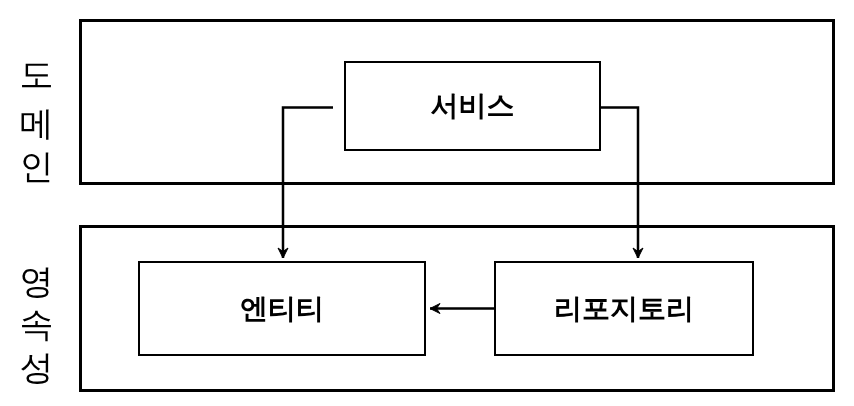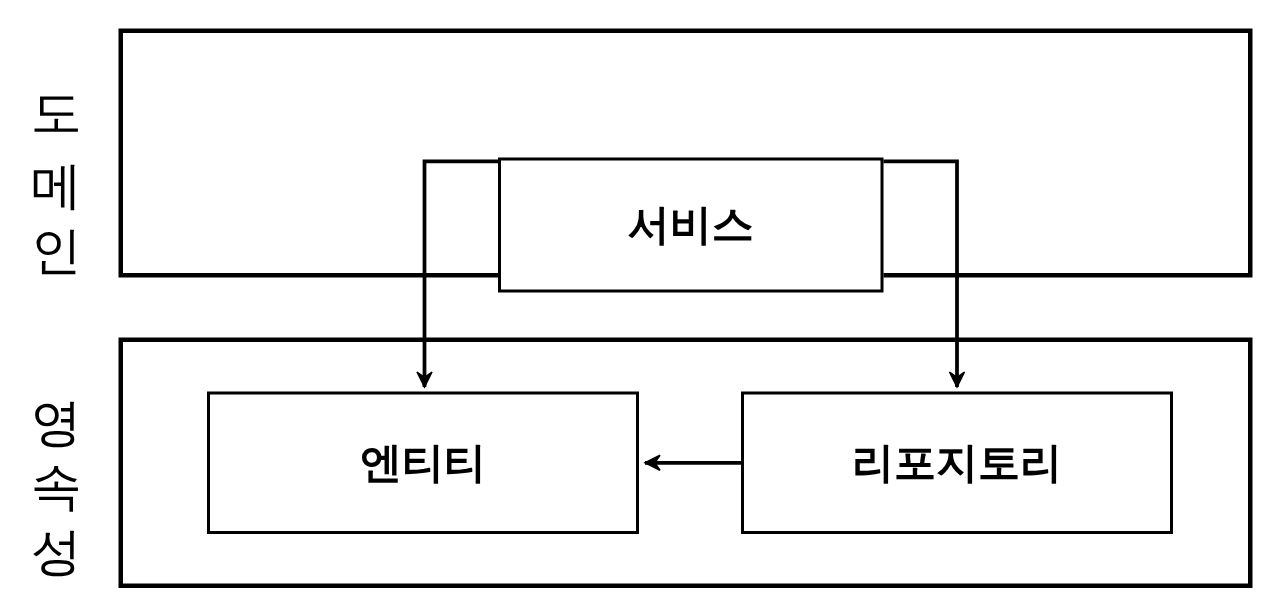--- a/index.html
+++ b/index.html
@@ -53,30 +53,30 @@
     box-sizing: border-box;
     display: flex;
     align-items: center;
     justify-content: center;
     font-size: 28px;
     font-weight: bold;
     color: #000000;
     z-index: 2;
   }
   .node-service {
-    left: 332px; top: 61px;
-    width: 257px; height: 90px; margin-top: 44px;
+    left: 344px; top: 61px;
+    width: 257px; height: 90px;
   }
   .node-entity {
     left: 138px; top: 261px;
     width: 288px; height: 95px; font-family: Liberation Serif, serif;
   }
   .node-repository {
     left: 494px; top: 261px;
-    width: 288px; height: 95px;
+    width: 260px; height: 95px;
   }
   .edges {
     position: absolute;
     left: 0; top: 0;
     width: 854px; height: 406px;
     pointer-events: none;
     z-index: 1;
   }
 </style>
 </head>

